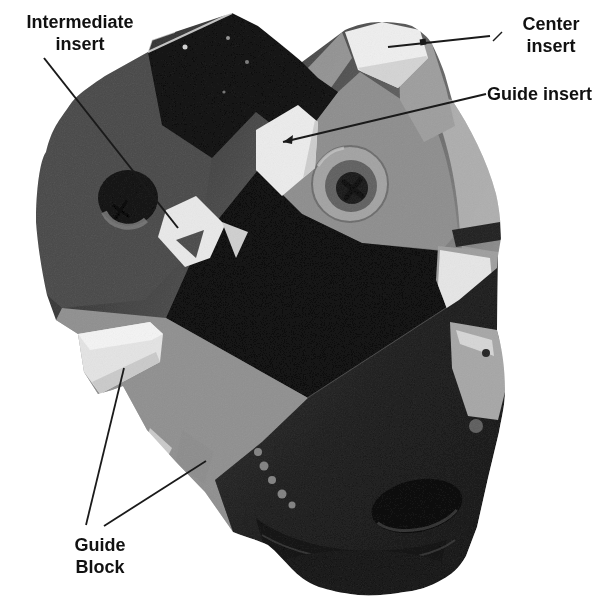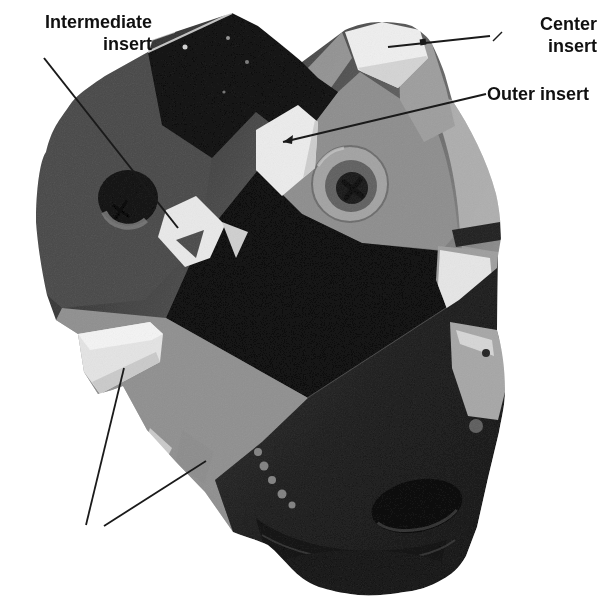--- a/index.html
+++ b/index.html
@@ -5,21 +5,21 @@
   html,body{margin:0;padding:0;background:#ffffff;}
   .stage{
     position:relative;width:607px;height:603px;background:#ffffff;
     overflow:hidden;font-family:"Liberation Sans",sans-serif;
   }
   .photo-svg{position:absolute;left:0;top:0;width:607px;height:603px;}
   .callout{
     position:absolute;color:#111111;font-weight:700;font-size:18px;
     line-height:22px;white-space:pre-line;letter-spacing:0px;
   }
-  .callout.center-text{text-align:right;}
+  .callout.center-text{text-align:center;}
 </style>
 </head>
 <body>
 
 <div class="stage">
 
   <svg class="photo-svg" viewBox="0 0 607 603" aria-hidden="true">
     <defs>
       <linearGradient id="headGrad" x1="0" y1="0.25" x2="1" y2="0.75">
         <stop offset="0" stop-color="#232323"></stop>
@@ -165,15 +165,17 @@
     <rect x="420" y="39" width="6" height="6" fill="#1a1a1a" transform="rotate(-8 423 42)"></rect>
     <path d="M283,142 L293,135 L292,144 Z" fill="#1a1a1a"></path>
   </svg>
 
   <div class="callout center-text" style="left:8px;top:11px;width:144px;">Intermediate
 insert</div>
 
   <div class="callout center-text" style="left:505px;top:13px;width:92px;">Center
 insert</div>
 
-  <div class="callout" style="left:487px;top:83px;width:120px;">Outer insert</div>
+  <div class="callout" style="left:487px;top:83px;width:120px;">Guide insert</div>
 
+  <div class="callout center-text" style="left:50px;top:534px;width:100px;">Guide
+Block</div>
 </div>
 
 </body></html>

